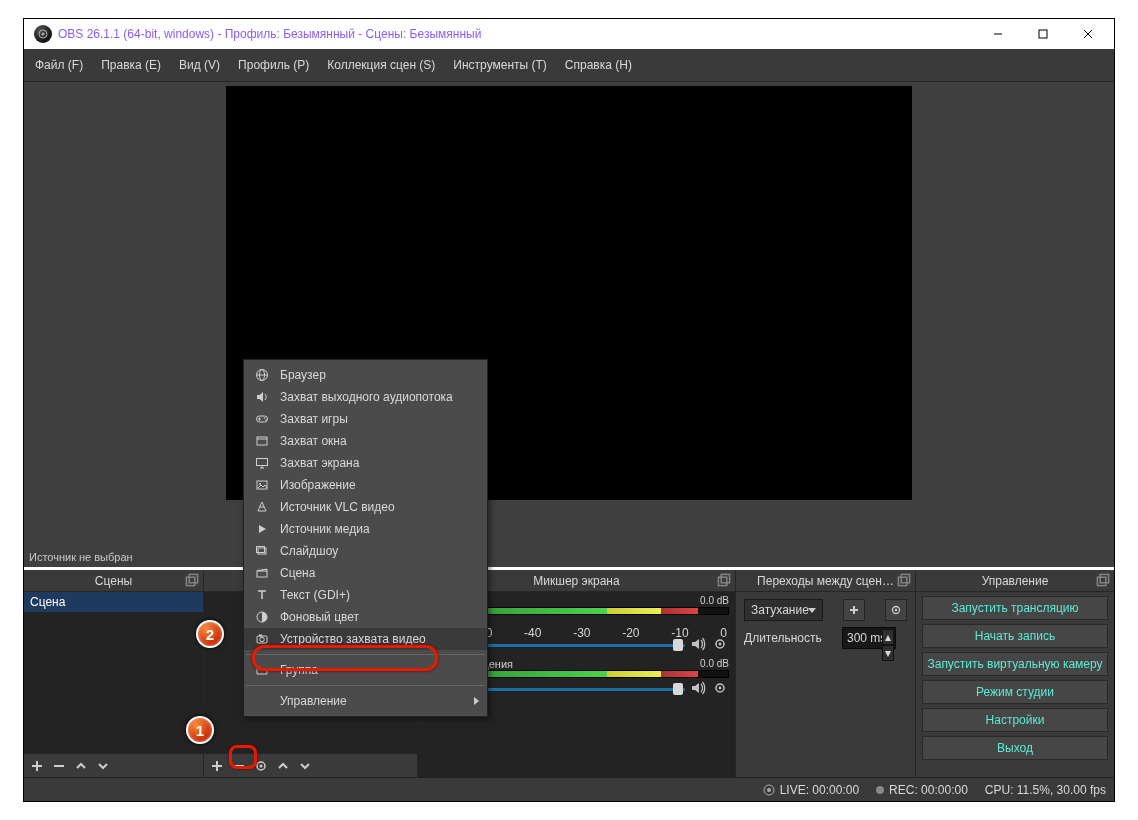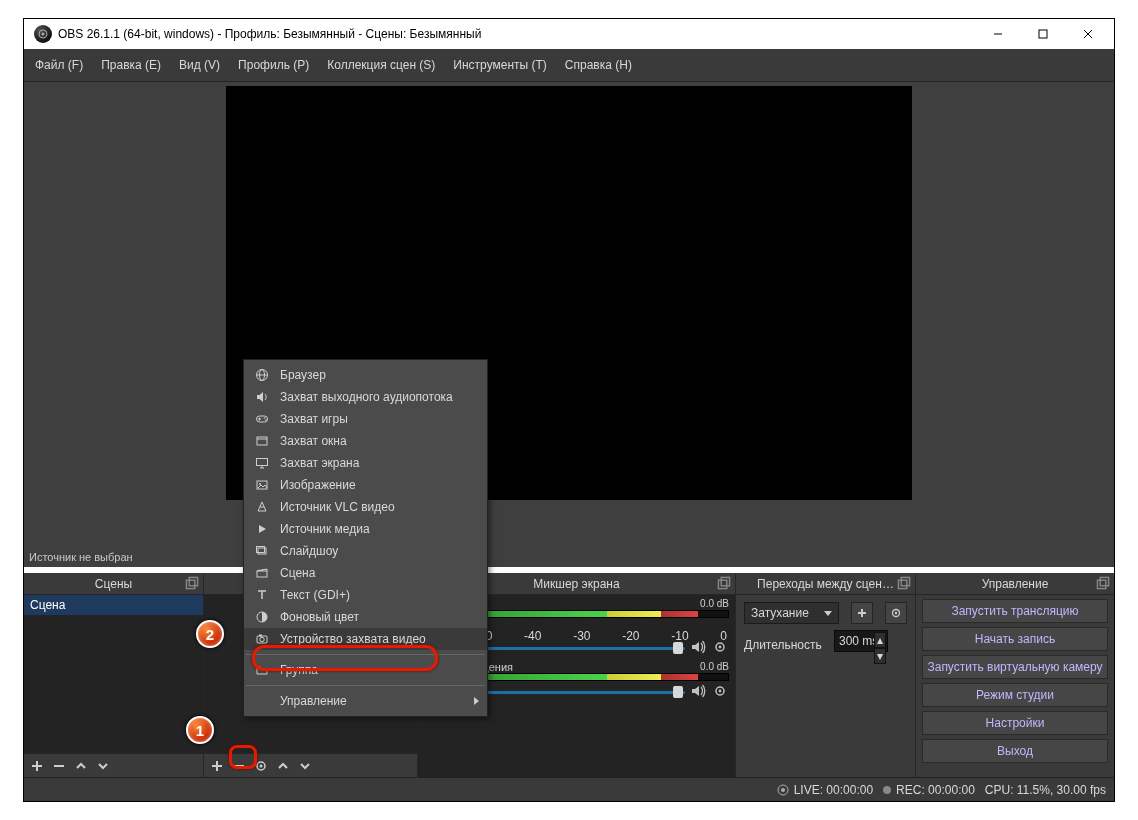--- a/index.html
+++ b/index.html
@@ -1,29 +1,29 @@
 <!DOCTYPE html>
 <html><head>
 <meta charset="utf-8">
 <style>
 *{box-sizing:border-box;margin:0;padding:0;font-family:"Segoe UI",Tahoma,sans-serif;font-size:12px;color:#d8d8d8;user-select:none}
 body{background:#fff;width:1138px;height:820px;overflow:hidden}
 .window{position:absolute;left:23px;top:18px;width:1092px;height:784px;background:#3f3f3f;border:1px solid #000;display:flex;flex-direction:column}
 .titlebar{height:30px;background:#fff;display:flex;align-items:center;padding:0 4px;color:#000}
 .titlebar .app-icon{width:18px;height:18px;border-radius:50%;background:radial-gradient(circle at 35% 30%,#555 0%,#111 70%);margin:0 6px;display:flex;align-items:center;justify-content:center}
 .titlebar .app-icon svg{width:10px;height:10px}
-.title-text{color:#000000;flex:1;font-size:12px}
+.title-text{color:#8b5cf6;flex:1;font-size:12px}
 .winbtn{width:45px;height:29px;display:flex;align-items:center;justify-content:center;color:#000}
 .winbtn svg{width:10px;height:10px}
 .menubar{height:25px;background:#3a3a3a;display:flex;align-items:center;padding:16px 2px;border-bottom:1px solid #262626}
 .menubar span{padding:4px 9px;font-size:12px;color:#d8d8d8}
 .preview-area{flex:1;background:#3f3f3f;position:relative;display:flex;justify-content:center;align-items:flex-start;padding:4px 0}
 .preview-black{width:686px;height:414px;background:#000;margin-top:0}
 .sel-label{position:absolute;left:5px;bottom:4px;font-size:11px;color:#c8c8c8}
-.panels{display:flex;height:210px;background:#3f3f3f;border-top:6px solid #ffffff}
+.panels{display:flex;height:210px;background:#3f3f3f;border-top:3px solid #ffffff}
 .panel{border-right:1px solid #262626;display:flex;flex-direction:column}
 .panel:last-child{border-right:none}
 .panel-h{height:22px;background:#3a3a3a;display:flex;align-items:center;justify-content:center;position:relative;border-bottom:1px solid #262626}
 .panel-h .pop{position:absolute;right:4px;top:3px;width:14px;height:14px;opacity:.7}
 .panel-body{flex:1;background:#232323;position:relative;overflow:hidden}
 .panel-tools{height:24px;background:#3a3a3a;display:flex;align-items:center;padding:0 2px;gap:0;border-top:1px solid #262626}
 .tbtn{width:22px;height:22px;display:flex;align-items:center;justify-content:center;opacity:.9}
 .scenes{width:180px}
 .scene-row{background:#1e3a5f;color:#fff;padding:3px 6px;font-size:12px}
 .sources{width:214px}
@@ -35,30 +35,30 @@
 .meter .g{position:absolute;left:0;top:0;bottom:0;background:linear-gradient(to right,#2c8a2c,#4cd24c)}
 .meter .y{position:absolute;top:0;bottom:0;background:linear-gradient(to right,#cccc33,#eeee55)}
 .meter .r{position:absolute;top:0;bottom:0;background:linear-gradient(to right,#a33,#d44)}
 .ticks{height:8px;margin-top:11px;color:#888;font-size:8px;display:flex;justify-content:space-between;padding:0 2px}
 .slider{flex:1;height:16px;position:relative;margin-top:2px}
 .slider-track{position:absolute;left:0;right:0;top:7px;height:3px;background:#1e6fa8;border-radius:2px}
 .slider-thumb{position:absolute;top:2px;width:10px;height:12px;background:#d8d8d8;border-radius:2px}
 .db{font-size:10px;color:#cfcfcf;text-align:right}
 .icnbtn{width:18px;height:18px;display:flex;align-items:center;justify-content:center;opacity:.85}
 .trans{width:180px}
-.trans-row{display:flex;align-items:flex-end;padding:3px 4px;gap:12px}
+.trans-row{display:flex;align-items:center;padding:3px 4px;gap:20px}
 .combo{flex:1;height:22px;background:#2f2f2f;border:1px solid #1a1a1a;display:flex;align-items:center;padding:0 6px;position:relative}
 .combo::after{content:"";position:absolute;right:6px;top:8px;border-left:4px solid transparent;border-right:4px solid transparent;border-top:5px solid #ccc}
 .spin{width:54px;height:22px;background:#181818;border:1px solid #0a0a0a;display:flex;align-items:center;padding:0 4px;color:#ddd;font-size:11px;position:relative}
 .spin .ar{position:absolute;right:1px;top:1px;bottom:1px;width:12px;display:flex;flex-direction:column}
 .spin .ar div{flex:1;background:#2f2f2f;border:1px solid #111;display:flex;align-items:center;justify-content:center}
 .controls{width:198px}
 .controls .panel-body{background:#3a3a3a;padding:4px 6px;display:flex;flex-direction:column;gap:4px}
-.cbtn{height:24px;background:#464646;border:1px solid #2a2a2a;display:flex;align-items:center;justify-content:center;font-size:12px;color:#c4b5fd}
-.status{height:24px;background:#3a3a3a;border-top:1px solid #222;display:flex;align-items:center;justify-content:flex-end;padding:0 8px;gap:10px;font-size:11px;color:#ccc}
+.cbtn{height:24px;background:#464646;border:1px solid #2a2a2a;display:flex;align-items:center;justify-content:center;font-size:12px;color:#5eead4}
+.status{height:24px;background:#3a3a3a;border-top:1px solid #222;display:flex;align-items:center;justify-content:flex-end;padding:0 8px;gap:17px;font-size:11px;color:#ccc}
 .status .item{display:flex;align-items:center;gap:5px}
 .dot{width:8px;height:8px;border-radius:50%;background:#888}
 
 .ctx{position:absolute;left:243px;top:359px;width:245px;background:#4b4b4b;border:1px solid #222;box-shadow:2px 2px 6px rgba(0,0,0,.5);z-index:50;padding:4px 0}
 .ctx-item{height:22px;display:flex;align-items:center;padding:0 10px;gap:10px;font-size:12px;color:#e6e6e6;position:relative}
 .ctx-item.hi{background:#3a3a3a}
 .ctx-item .cico{width:16px;height:16px;display:flex;align-items:center;justify-content:center;opacity:.9}
 .ctx-sep{height:1px;background:#666;margin:4px 2px}
 .ctx-item .sub{position:absolute;right:8px;top:7px;border-top:4px solid transparent;border-bottom:4px solid transparent;border-left:5px solid #ccc}
 

